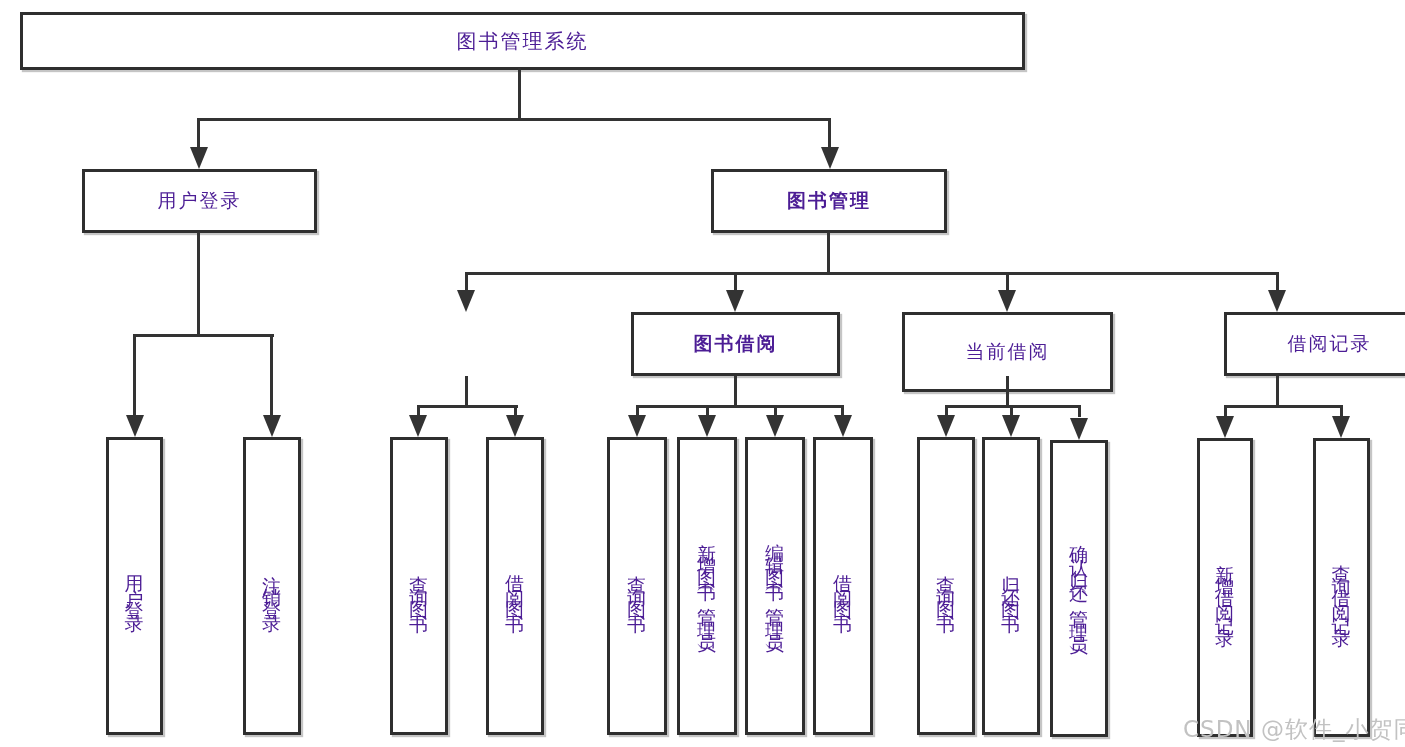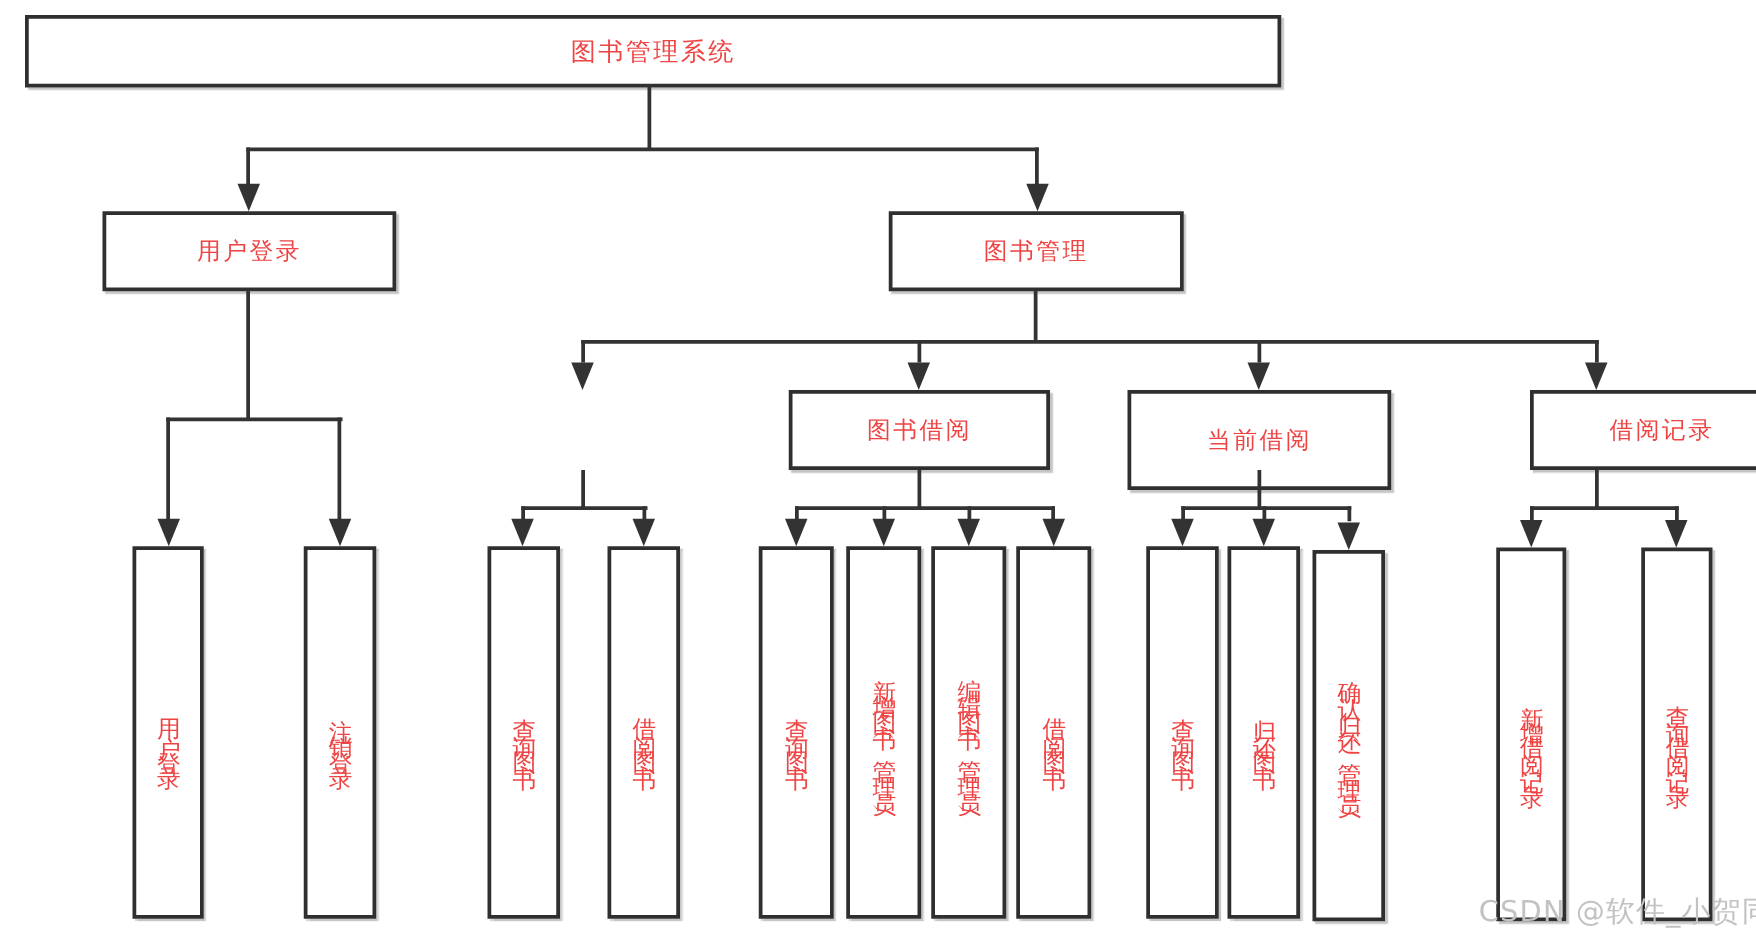--- a/index.html
+++ b/index.html
@@ -2,21 +2,21 @@
 <html><head>
 <meta charset="utf-8">
 <style>
   html,body{margin:0;padding:0;background:#ffffff;}
   .stage{
     position:relative;width:1405px;height:747px;background:#ffffff;
     font-family:"DejaVu Sans","Liberation Sans",sans-serif;overflow:hidden;
   }
   .node{
     position:absolute;background:#ffffff;border:3px solid #2f2f2f;box-sizing:border-box;
-    display:flex;align-items:center;justify-content:center;color:#ef4444;
+    display:flex;align-items:center;justify-content:center;color:#4c1d95;
     box-shadow:2px 2px 1px rgba(90,90,90,0.35);
   }
   .h-node{font-size:19px;letter-spacing:2px;}
   .root-node{font-size:20px;letter-spacing:2px;}
   .v-node span{
     writing-mode:vertical-rl;text-orientation:mixed;
     font-size:19px;line-height:1;letter-spacing:13px;
   }
   .line{position:absolute;background:#333333;}
   .arrow{
@@ -34,25 +34,25 @@
 
 <div class="stage">
 
   <div class="node h-node root-node" style="left:20px;top:12px;width:1005px;height:58px;">
     <span>图书管理系统</span>
   </div>
 
   <div class="node h-node" style="left:82px;top:169px;width:235px;height:64px;">
     <span>用户登录</span>
   </div>
-  <div class="node h-node" style="left:711px;top:169px;width:236px;height:64px;">
+  <div class="node h-node" style="left:711px;top:169px;width:236px;height:64px;font-weight:bold;">
     <span>图书管理</span>
   </div>
 
-  <div class="node h-node" style="left:631px;top:312px;width:209px;height:64px;">
+  <div class="node h-node" style="left:631px;top:312px;width:209px;height:64px;font-weight:bold;">
     <span>图书借阅</span>
   </div>
   <div class="node h-node" style="left:902px;top:312px;width:211px;height:80px;">
     <span>当前借阅</span>
   </div>
   <div class="node h-node" style="left:1224px;top:312px;width:211px;height:64px;">
     <span>借阅记录</span>
   </div>
 
   <div class="node v-node" style="left:106px;top:437px;width:57px;height:298px;">

